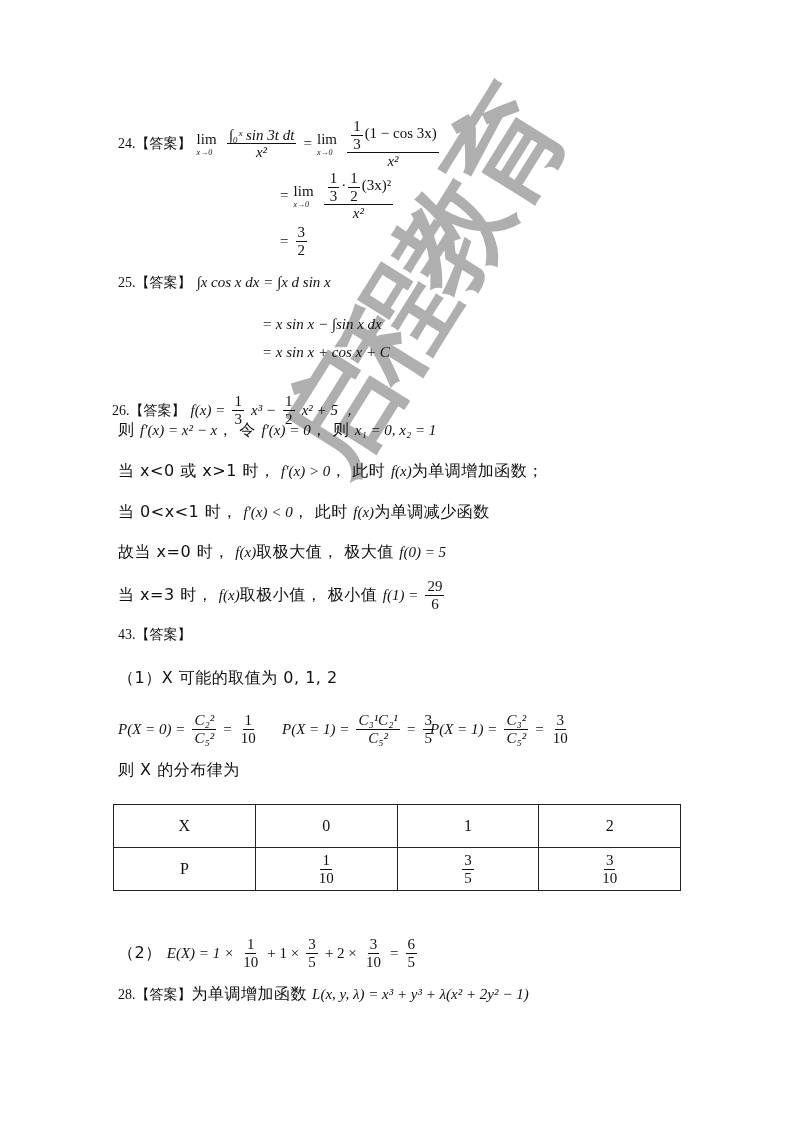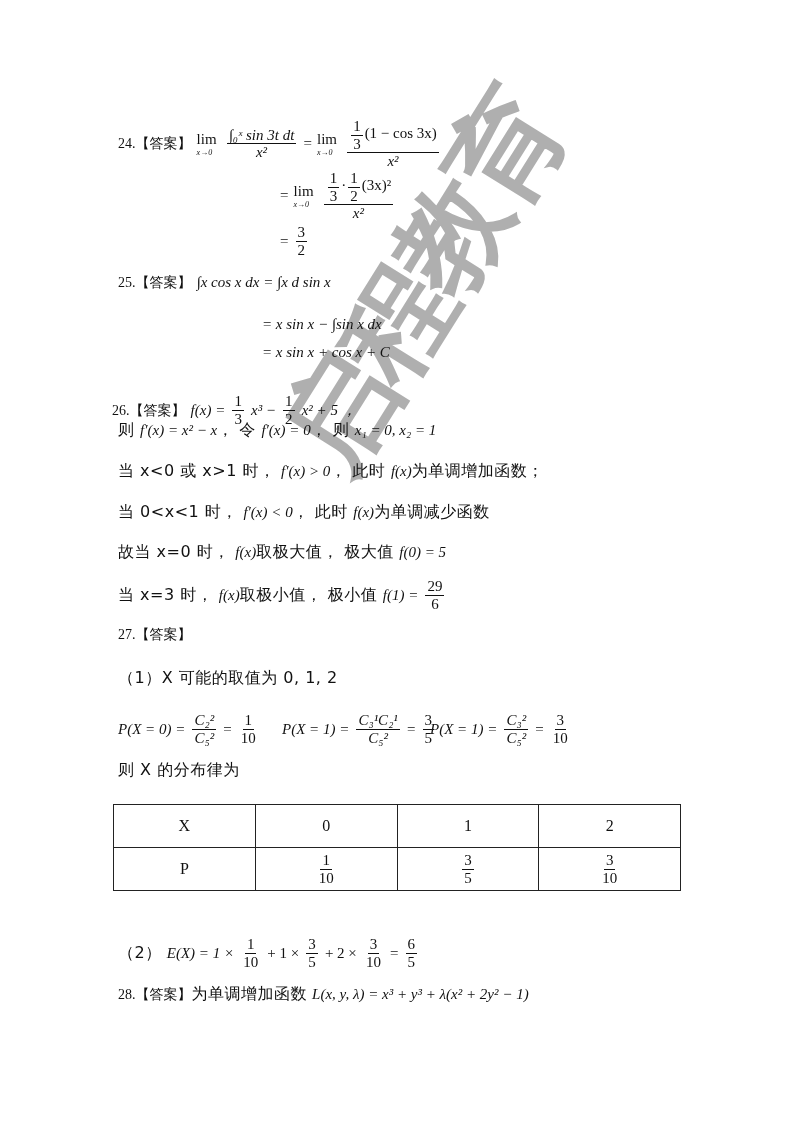--- a/index.html
+++ b/index.html
@@ -118,21 +118,21 @@
 </div>
 
 <div class="abs" style="left:118px; top:578px;">
   <span class="cn">当 x=3 时， </span><span class="m i">f(x)</span><span class="cn">取极小值， 极小值 </span><span class="m i">f(1) =</span>
   <span class="frac m">
       <span class="n">29</span>
       <span>6</span>
     </span>
 </div>
 
-<div class="abs num" style="left:118px; top:626px;">27.【答案】</div>
+<div class="abs num" style="left:118px; top:626px;">43.【答案】</div>
 <div class="abs cn" style="left:118px; top:668px;">（1）X 可能的取值为 0, 1, 2</div>
 
 <div class="abs" style="left:118px; top:712px;">
   <span class="m i">P(X = 0) =</span>
   <span class="frac m i">
       <span class="n">C₂²</span>
       <span>C₅²</span>
     </span>
   <span class="m">=</span>
   <span class="frac m">

